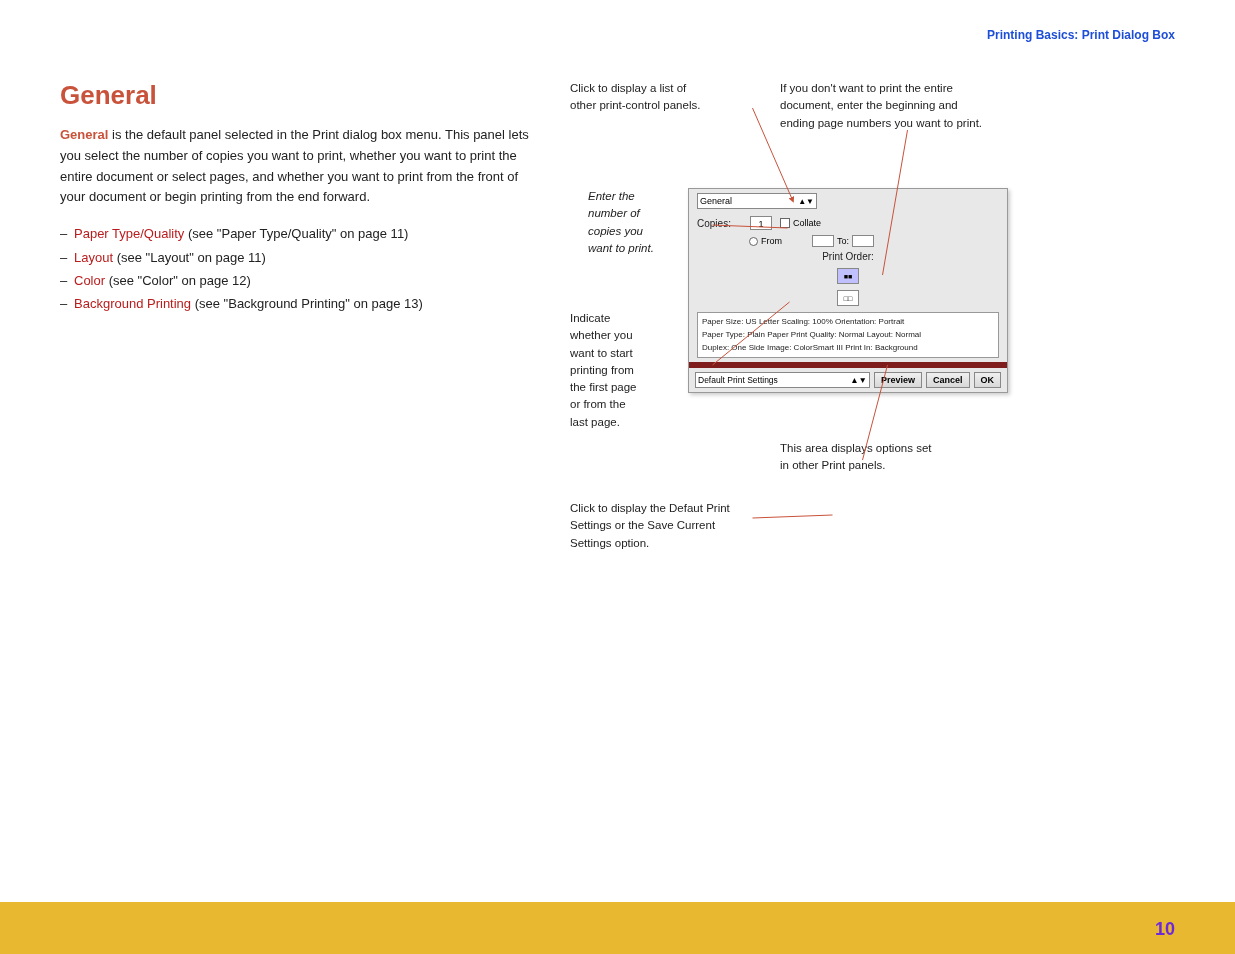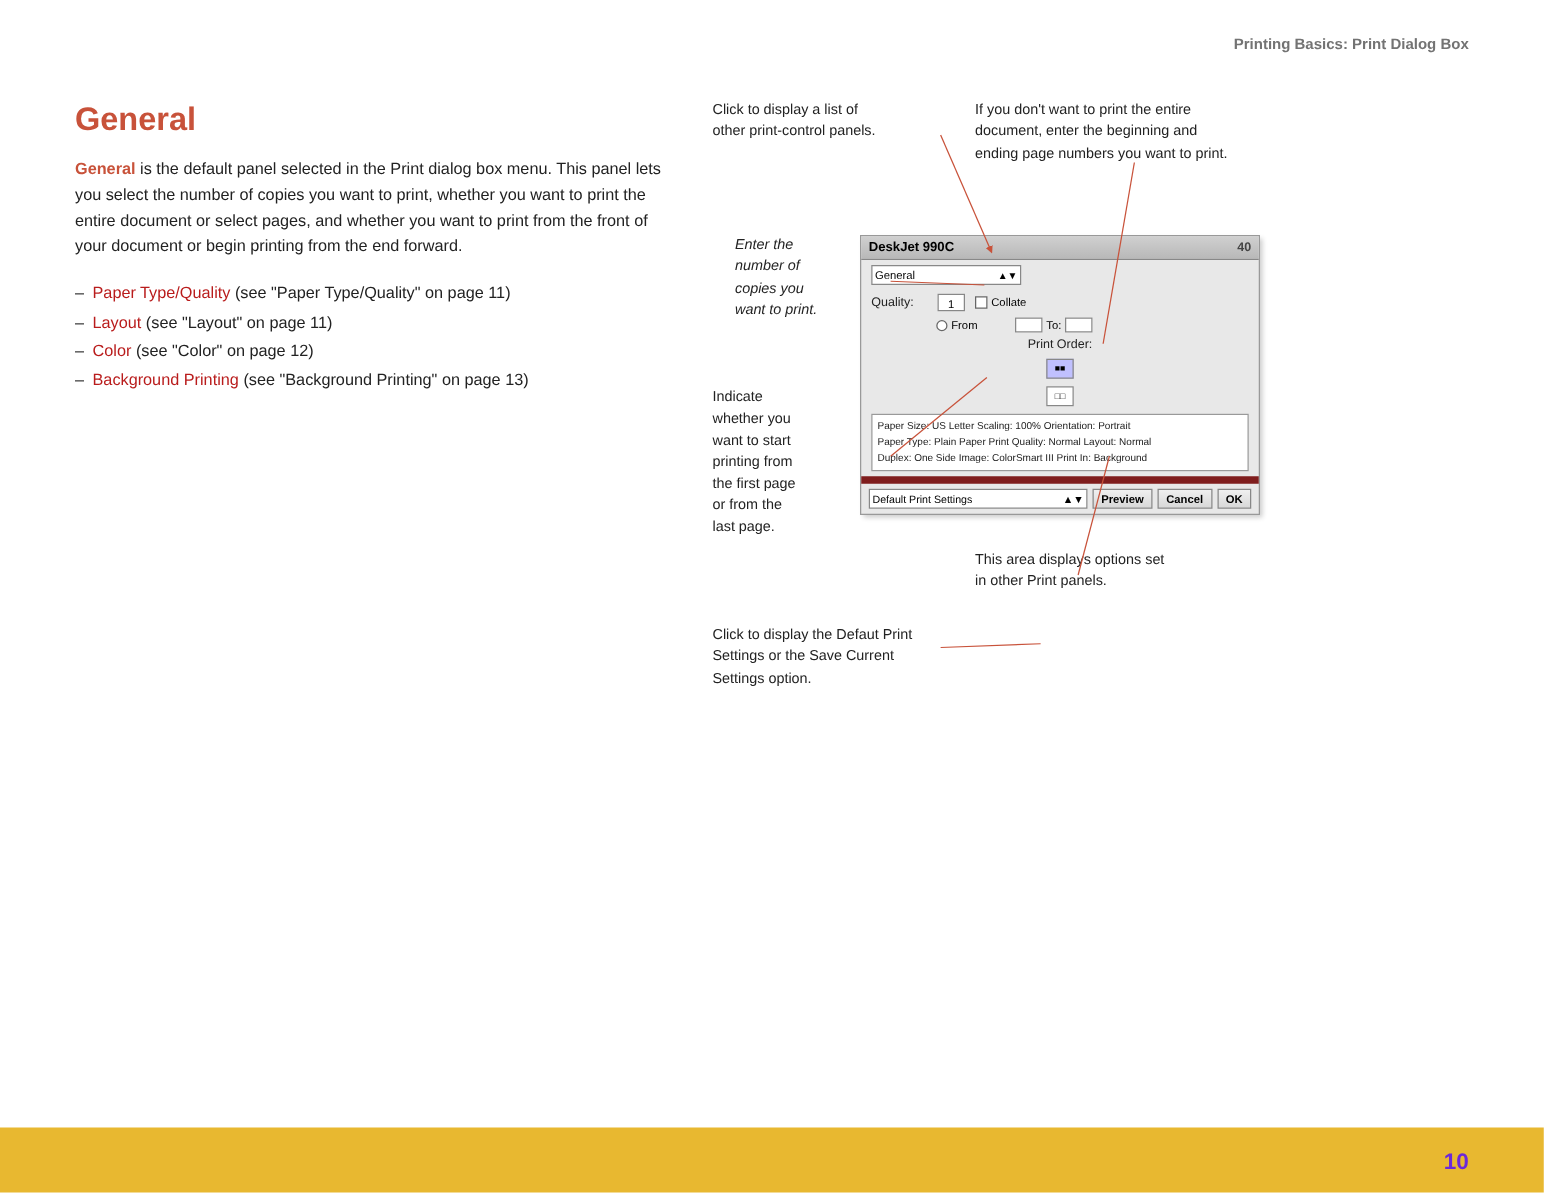--- a/index.html
+++ b/index.html
@@ -20,21 +20,21 @@
       position: relative;
     }
 
     
     .page-header {
       position: absolute;
       top: 28px;
       right: 60px;
       font-size: 12px;
       font-weight: bold;
-      color: #737373;
+      color: #1d4ed8;
     }
 
     
     .content-area {
       position: absolute;
       top: 80px;
       left: 60px;
       right: 60px;
       bottom: 80px;
     }
@@ -403,34 +403,30 @@
       <div class="callout" style="top: 360px; left: 210px; width: 200px;">
         <span>This area displays options set<br>in other Print panels.</span>
       </div>
 
       <div class="callout" style="top: 420px; left: 0px; width: 175px;">
         <span>Click to display the Defaut Print<br>Settings or the Save Current<br>Settings option.</span>
       </div>
 
       <div class="dialog-mockup">
 
-        <div class="dialog-titlebar">
-          <span>DeskJet 990C</span>
-          <span class="page-num">40</span>
-        </div>
 
         <div class="dialog-row">
           <div class="dialog-select" style="width:120px; flex:none;">
             <span>General</span>
             <span class="dialog-select-arrow">▲▼</span>
           </div>
         </div>
 
         <div class="copies-row">
-          <span class="dialog-label">Quality:</span>
+          <span class="dialog-label">Copies:</span>
           <div class="copies-input">
             <span>1</span>
           </div>
           <div class="collate-check">
             <div class="checkbox-box"></div>
             <span>Collate</span>
           </div>
         </div>
 
         <div class="pages-row" style="padding-left: 60px;">

